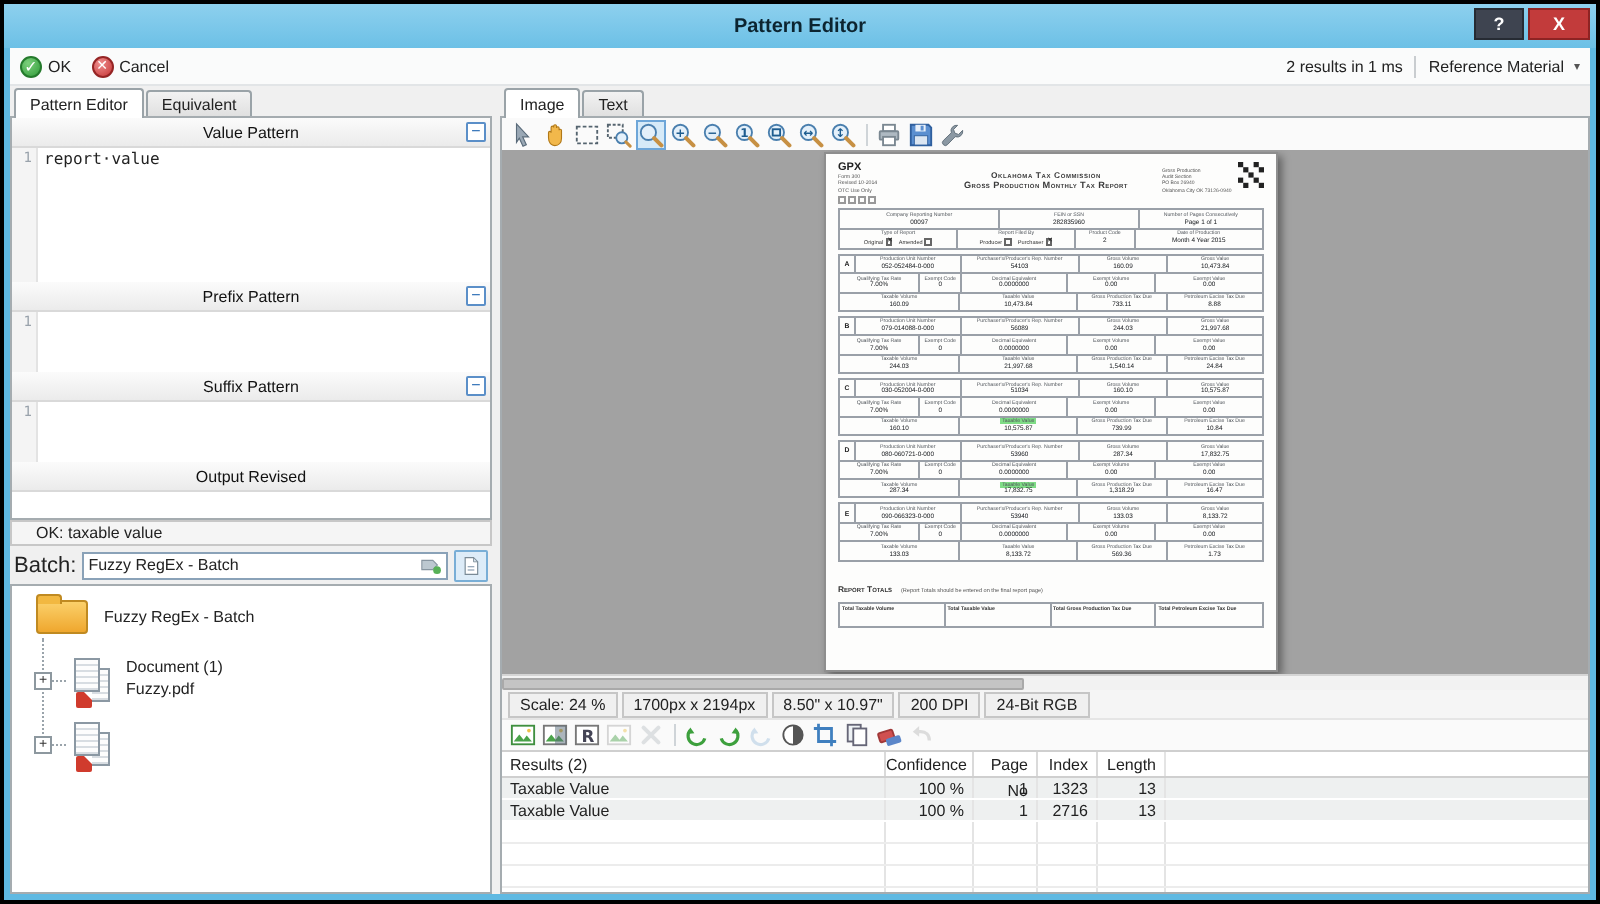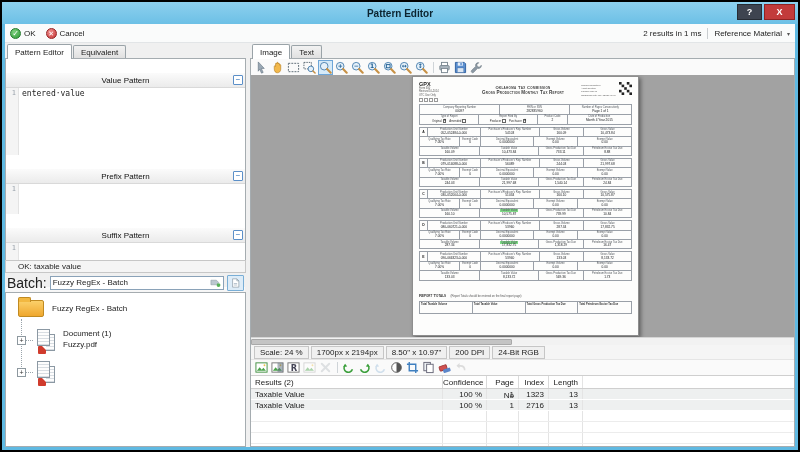--- a/index.html
+++ b/index.html
@@ -37,30 +37,30 @@
   
   .tabbar { display:flex; align-items:flex-end; height:15px; padding-left:2px; position:relative; z-index:2; }
   .tab { font-size:8px; padding:2px 7px 1px; background:linear-gradient(#f2f2f2,#e0e0e0);
     border:1px solid #9aa3a8; border-bottom:none; margin-right:1px; border-radius:2px 2px 0 0; color:#222; height:13px; }
   .tab.active { background:#fff; height:15px; margin-bottom:-1px; padding-top:3px; }
 
   
   .left-col { position:absolute; left:0; top:19px; width:241px; bottom:0; }
   .sections { position:absolute; top:15px; left:0; right:0; height:202px; background:#fff; border:1px solid #a5acb0; }
   .sechdr { height:15px; background:linear-gradient(#fbfbfb,#ebebeb); border-bottom:1px solid #d9d9d9;
-    display:flex; align-items:center; justify-content:center; font-size:8px; color:#111; position:relative;margin-top:14px; }
+    display:flex; align-items:center; justify-content:center; font-size:8px; color:#111; position:relative; }
   .collapse-btn { position:absolute; right:2px; top:2px; width:10px; height:10px; border:1px solid #5b8fc8;
     background:#fff; color:#2a6db5; font-size:8px; line-height:8px; text-align:center; border-radius:1px; }
   .editor { display:flex; background:#fff; font-family:"DejaVu Sans Mono", monospace; font-size:8px; }
   .gutter { width:13px; background:#f4f4f4; border-right:1px solid #e3e3e3; color:#99a2ab; text-align:right; padding:1px 2px 0 0; font-size:7px; }
   .code { padding:1px 0 0 3px; color:#222; }
   .okline { position:absolute; top:217px; left:0; right:0; height:13px; background:#f5f5f5;
     border:1px solid #c7c7c7; font-size:8px; color:#222; padding:1px 12px; }
   .batchrow { position:absolute; top:230px; left:0; right:0; height:19px; display:flex; align-items:center; gap:3px; padding:0 2px; }
-  .blabel { font-size:14px; color:#222; }
+  .blabel { font-size:11px; color:#222; }
   .bdrop { flex:1; height:14px; background:#fff; border:1px solid #8aa2b8; display:flex; align-items:center; padding:0 2px; font-size:8px; color:#222; }
   .bdrop > span:first-child { flex:1; }
   .bdicon { width:11px; height:11px; }
   .bdicon svg, .bbtn svg { width:100%; height:100%; display:block; }
   .bbtn { width:17px; height:16px; border:1px solid #79aed6; background:#ddecf8; padding:2px; border-radius:1px; }
   .tree { position:absolute; top:249px; left:0; right:0; bottom:0; background:#fff; border:1px solid #a5acb0; font-size:8px; }
   .folder { position:absolute; left:12px; top:7px; width:26px; height:17px;
     background:linear-gradient(#fbd06a,#efa72e); border:1px solid #c08a21; border-radius:2px; }
   .folder::before { content:""; position:absolute; left:-1px; top:-4px; width:11px; height:4px;
     background:#f2b841; border:1px solid #c08a21; border-bottom:none; border-radius:2px 2px 0 0; }
@@ -183,21 +183,21 @@
         <div class="tab active">Pattern Editor</div>
         <div class="tab">Equivalent</div>
       </div>
       <div class="sections">
         <div class="sechdr">
           <span>Value Pattern</span>
           <span class="collapse-btn">−</span>
         </div>
         <div class="editor" style="height:67px">
           <div class="gutter">1</div>
-          <div class="code">entered·value</div>
+          <div class="code">report·value</div>
         </div>
         <div class="sechdr">
           <span>Prefix Pattern</span>
           <span class="collapse-btn">−</span>
         </div>
         <div class="editor" style="height:30px">
           <div class="gutter">1</div>
           <div class="code"></div>
         </div>
         <div class="sechdr">

